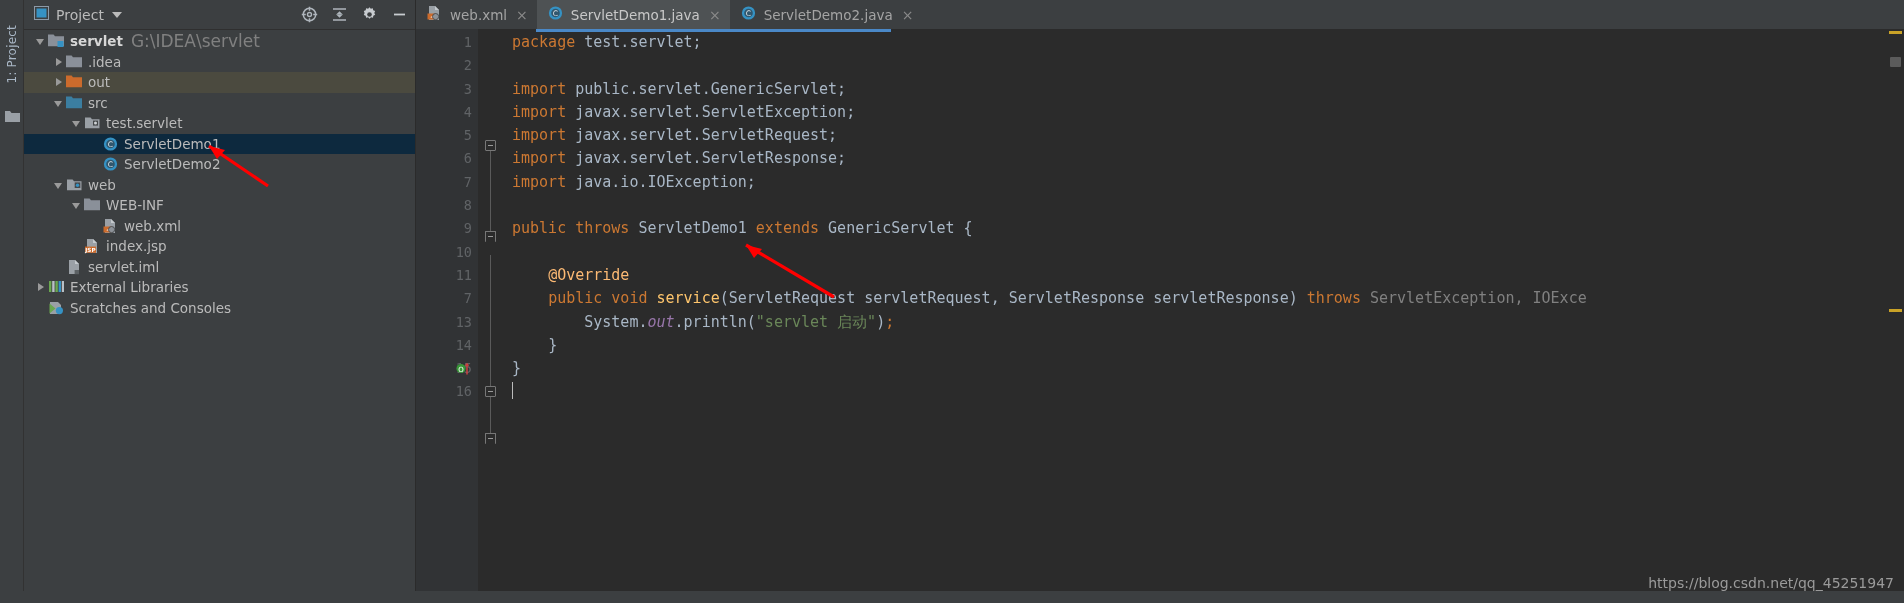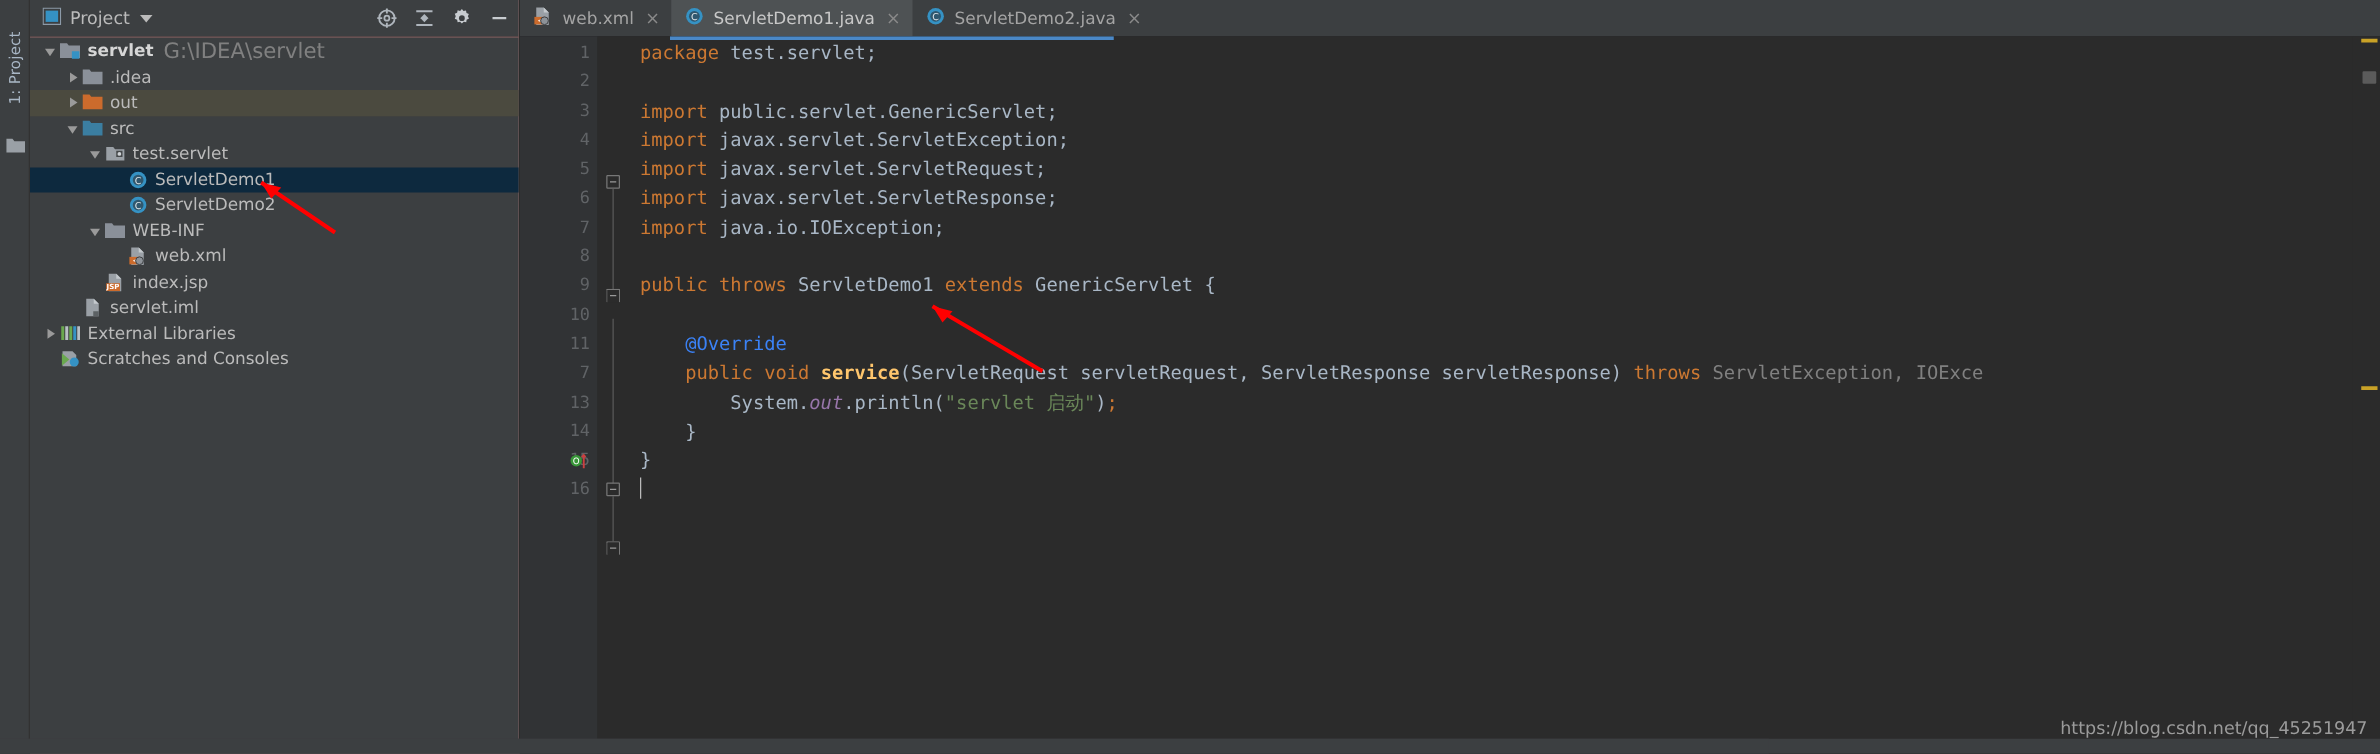--- a/index.html
+++ b/index.html
@@ -24,21 +24,21 @@
   .vert-tab span {
     writing-mode: vertical-rl; transform: rotate(180deg);
     font-size: 12px; color: #a9b7c6; letter-spacing: .2px;
     font-family: "DejaVu Sans", sans-serif; white-space: nowrap;
   }
   .strip-ico { position: absolute; top: 108px; left: 5px; }
 
   
   .project-panel {
     width: 392px; flex: 0 0 392px; height: 603px;
-    background: #fca5a5; display: flex; flex-direction: column;
+    background: #a16207; display: flex; flex-direction: column;
     border-right: 1px solid #2b2b2b;
   }
   .panel-header {
     height: 29px; display: flex; align-items: center;
     background: #3c3f41; padding-left: 10px; position: relative;
   }
   .panel-title {
     font-size: 14px; color: #bbbbbb; margin-left: 7px;
     font-family: "DejaVu Sans", sans-serif;
   }
@@ -102,23 +102,23 @@
   }
   .foldcol { width:26px; flex:0 0 26px; background:#2b2b2b; position:relative; padding-top:2px; }
   .code { flex:1; background:#2b2b2b; position:relative; padding-top:2px; overflow:hidden; }
   .cline {
     height: 23.3px; line-height: 23.3px; white-space: pre;
     font-family: "DejaVu Sans Mono", monospace; font-size: 15px; color:#a9b7c6;
     padding-left: 8px;
   }
   .kw  { color:#cc7832; }
   .cls { color:#a9b7c6; }
-  .fn  { color:#ffc66d; font-weight: bold; }
+  .fn  { color:#ffc66d; font-weight: normal; }
   .str { color:#6a8759; }
-  .ann { color:#3b82f6; }
+  .ann { color:#fdba74; }
   .fld { color:#9876aa; font-style: italic; }
   .dim { color:#808080; }
   .pun { color:#a9b7c6; }
 
   .caret { display:inline-block; width:1px; height:17px; background:#bbbbbb; vertical-align:-3px; }
 
   
   .fold {
     position:absolute; left:7px; width:11px; height:11px;
     border:1px solid #777; background:#2b2b2b; border-radius:1px;
@@ -254,20 +254,29 @@
         </div>
         <div class="row" style="padding-left: 64px;">
           <span class="arrow"></span>
           <span class="ico"><svg width="17" height="16" viewBox="0 0 17 16">
               <circle cx="8.5" cy="8" r="6.6" fill="#3592c4"></circle>
               <circle cx="8.5" cy="8" r="4.3" fill="#30576e"></circle>
               <text x="8.5" y="10.9" font-size="7.6" font-family="DejaVu Sans, sans-serif" fill="#dfe6ea" text-anchor="middle">C</text>
             </svg></span>
           <span class="lbl">ServletDemo2</span>
         </div>
+        <div class="row" style="padding-left: 28px;">
+          <span class="arrow down"></span>
+          <span class="ico"><svg width="17" height="15" viewBox="0 0 17 15">
+              <path d="M1 2.5h5.6L8 4.3h7.5v9H1z" fill="#9aa0a6"></path>
+              <rect x="8.7" y="5.4" width="5.6" height="5.6" fill="#45484a"></rect>
+              <circle cx="11.5" cy="8.2" r="1.7" fill="#3592c4"></circle>
+            </svg></span>
+          <span class="lbl">web</span>
+        </div>
         <div class="row" style="padding-left: 46px;">
           <span class="arrow down"></span>
           <span class="ico"><svg width="17" height="15" viewBox="0 0 17 15">
               <path d="M0 1.5h5.6L7 3.3h9v10H0z" fill="#8a9099"></path>
             </svg></span>
           <span class="lbl">WEB-INF</span>
         </div>
         <div class="row" style="padding-left: 64px;">
           <span class="arrow"></span>
           <span class="ico"><svg width="17" height="16" viewBox="0 0 17 16">

